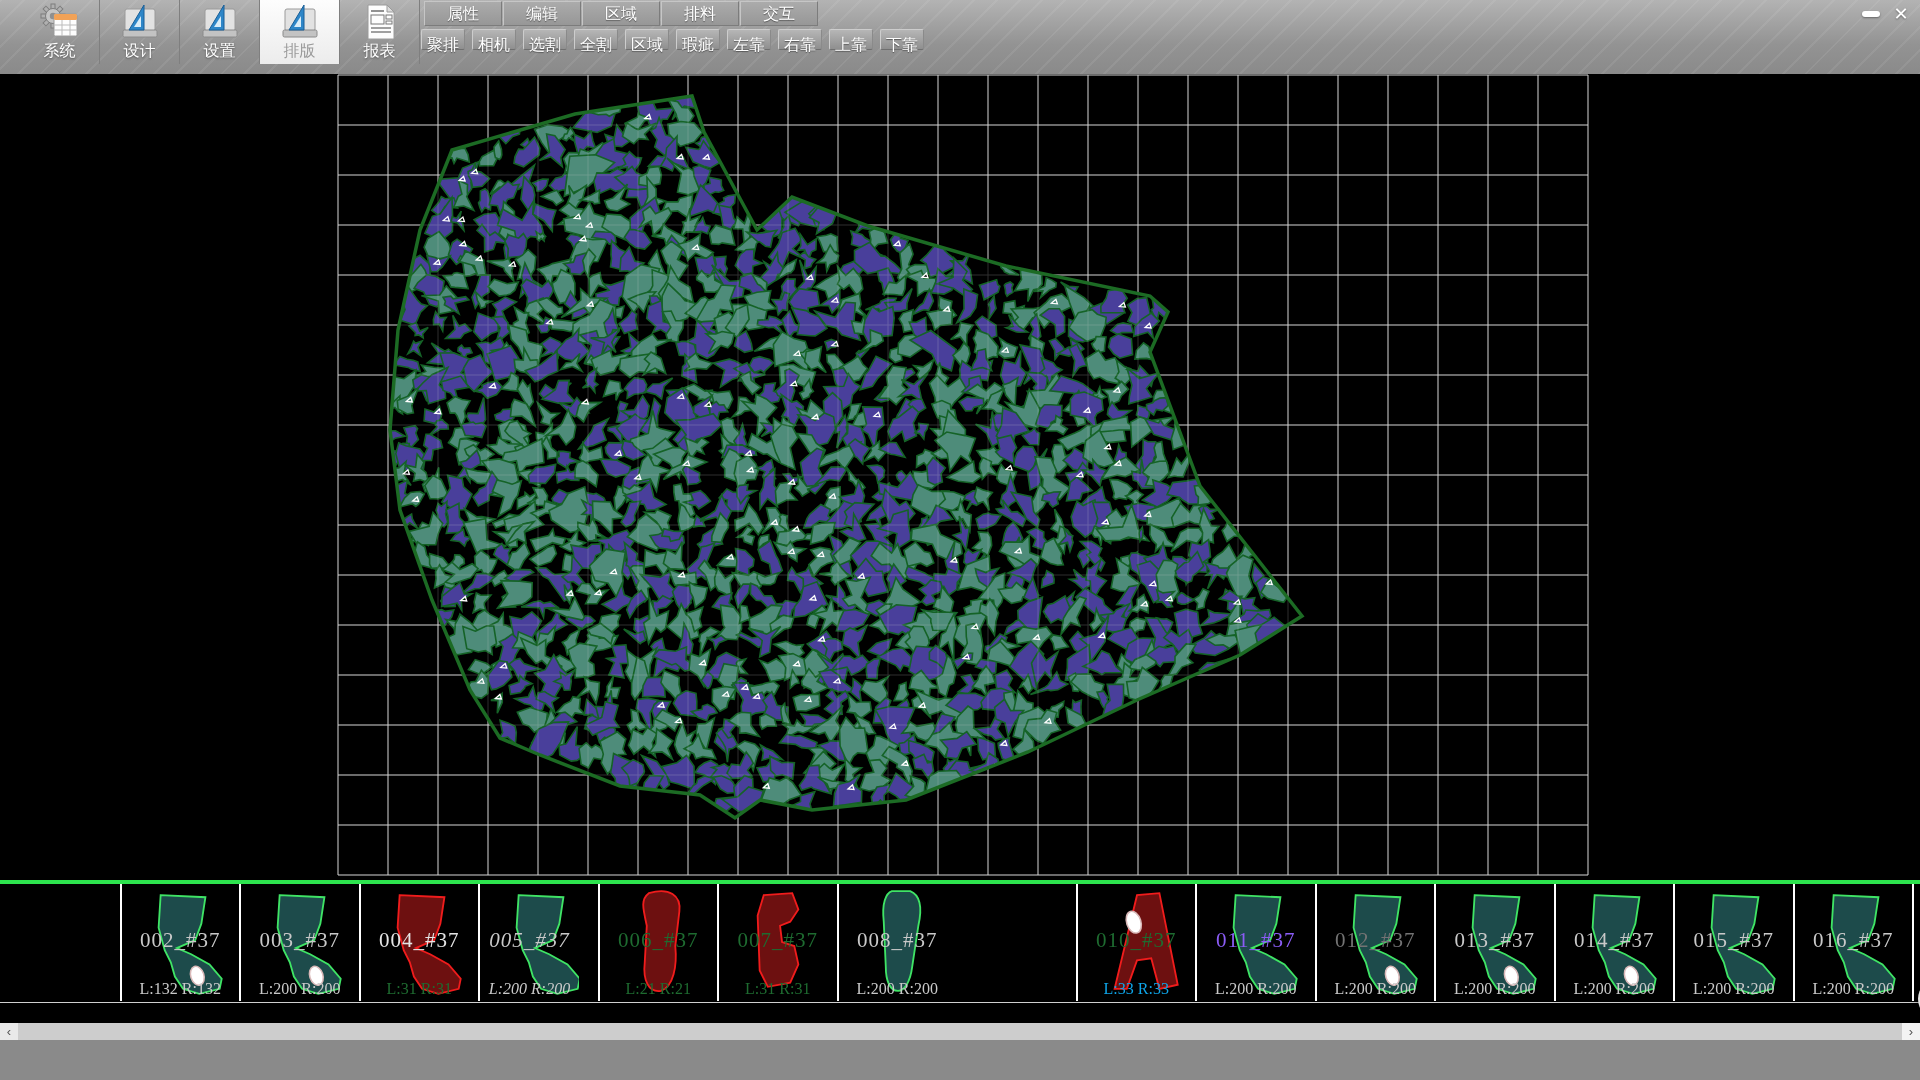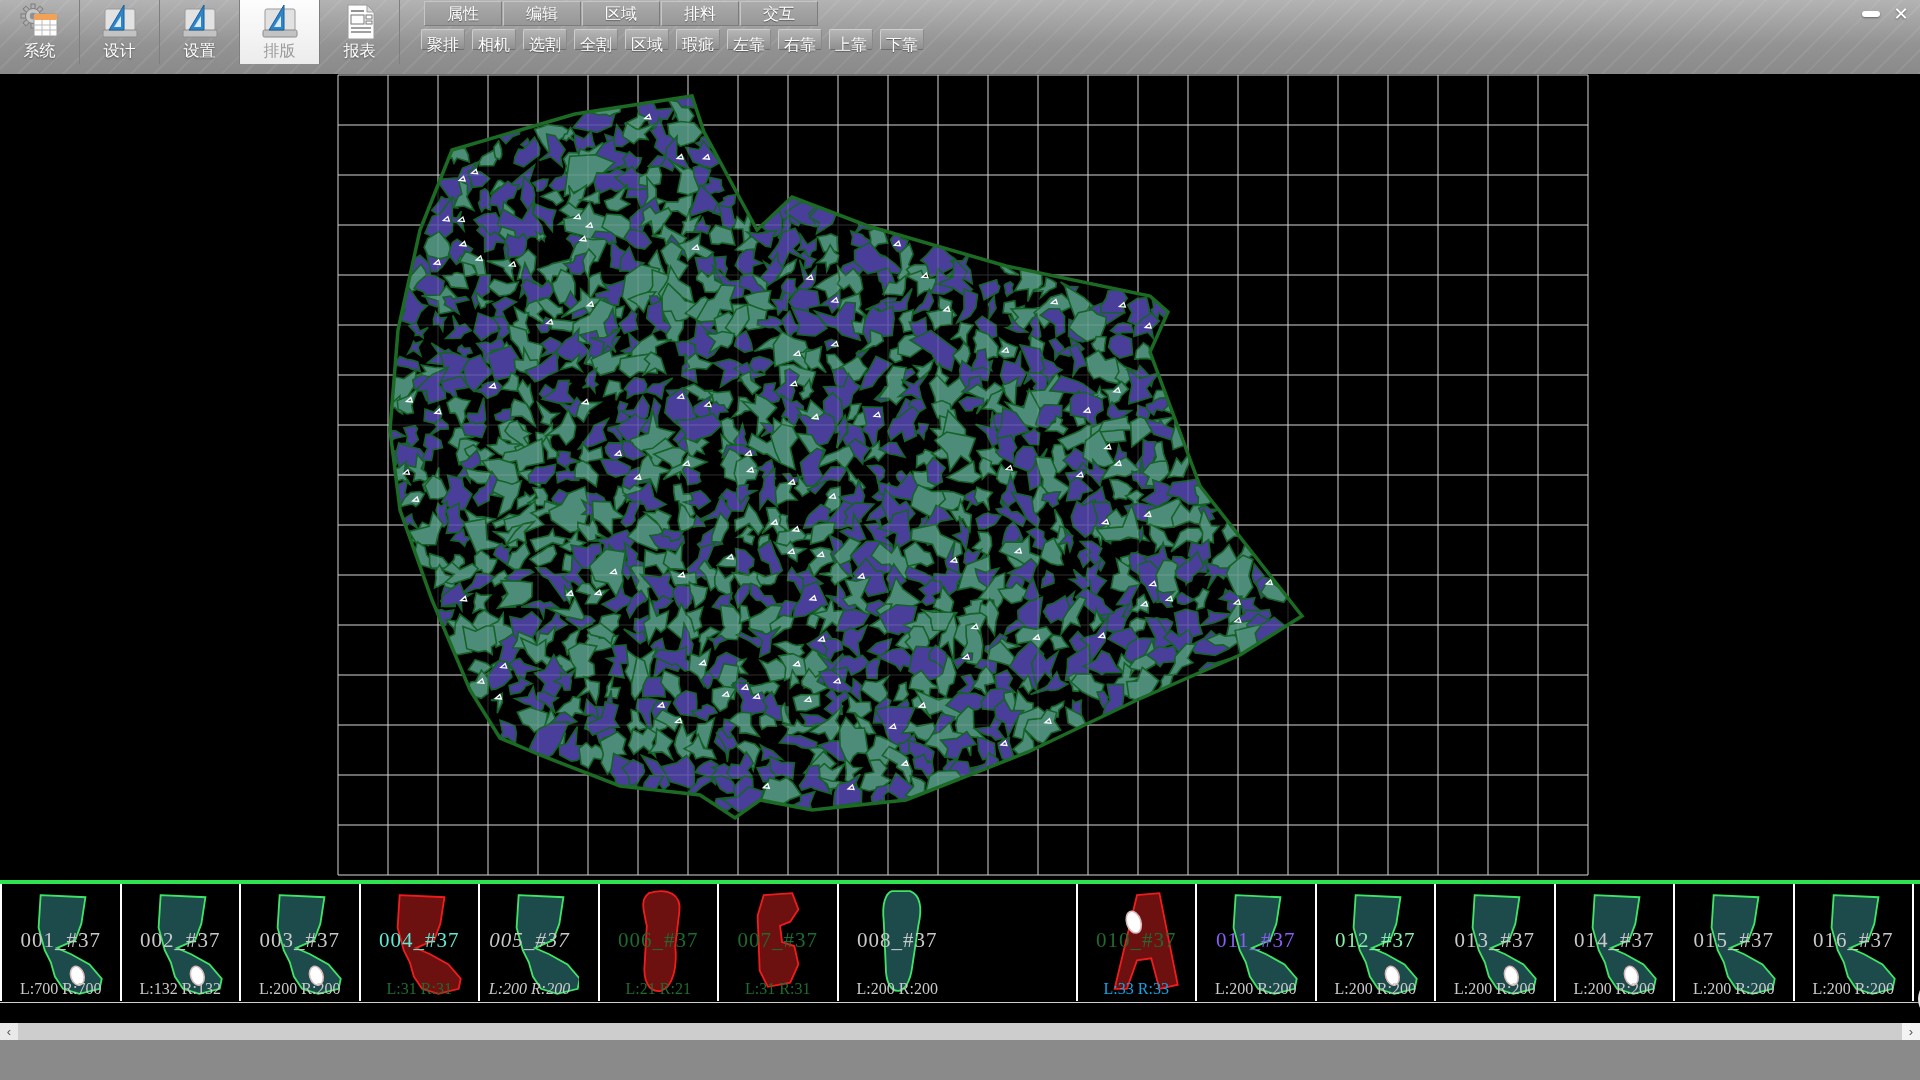--- a/index.html
+++ b/index.html
@@ -4,21 +4,21 @@
 <style>
   html,body{margin:0;padding:0;background:#000;}
   .app{position:relative;width:1920px;height:1080px;overflow:hidden;
        font-family:"Liberation Sans","DejaVu Sans",sans-serif;background:#000;}
 
   
   .toolbar{position:absolute;left:0;top:0;width:1920px;height:74px;
     background:linear-gradient(#b3b3b3,#939393 60%,#8a8a8a);}
   .toolbar::after{content:"";position:absolute;inset:0;
     background:repeating-linear-gradient(135deg,rgba(255,255,255,.07) 0 2px,rgba(0,0,0,0) 2px 16px);}
-  .bigbtns{position:absolute;left:0;top:0;height:64px;display:flex;z-index:3;}
+  .bigbtns{position:absolute;left:0;top:0;height:64px;display:flex;z-index:3;padding-left:20px;}
   .bigbtn{width:80px;height:64px;box-sizing:border-box;border-right:1px solid #7f7f7f;
     display:flex;flex-direction:column;align-items:center;justify-content:flex-start;cursor:default;}
   .bigbtn .ic{margin-top:2px;height:40px;display:flex;align-items:center;}
   .bigbtn .lbl{font-size:16px;color:#fff;text-shadow:0 1px 2px #555;line-height:18px;}
   .bigbtn.active{background:linear-gradient(#fdfdfd,#ececec);}
   .bigbtn.active .lbl{color:#9a9a9a;text-shadow:none;}
 
   .menurow{position:absolute;left:424px;top:1px;height:25px;display:flex;z-index:3;}
   .menubtn{width:78px;height:25px;box-sizing:border-box;margin-right:1px;
     background:linear-gradient(#ababab,#979797);
@@ -1337,49 +1337,41 @@
           <path d="M902.0,764.9 l4.5,-4 l1.5,4.5 z"></path>
           <path d="M989.8,768.5 l4.5,-4 l1.5,4.5 z"></path>
           <path d="M763.3,787.7 l4.5,-4 l1.5,4.5 z"></path>
           <path d="M848.0,788.9 l4.5,-4 l1.5,4.5 z"></path>
         </g>
         <polygon points="452,150 575,114 692,96 704,132 757,230 792,197 868,226 1006,266 1150,296 1168,312 1150,352 1200,486 1302,616 1240,655 1137,700 1028,752 906,800 812,810 760,800 735,818 700,795 620,786 540,755 500,738 470,690 432,600 400,510 390,430 398,330 420,230" fill="none" stroke="#1c6b24" stroke-width="3.5"></polygon>
       </svg>
   </div>
 
   <div class="thumbstrip">
-      <div class="thumbcell" style="left: 0px; width: 119.5px;">
-        <svg width="110" height="114" viewBox="0 0 100 112">
-          <path d="M30,10 L74,12 L70,38 L64,54 L46,62 L60,68 L78,78 L90,92 L88,102 L68,107 L52,102 L44,90 L40,76 L34,64 L28,42 Z" fill="#1d4b4b" stroke="#3fe465" stroke-width="1.8"></path>
-          <ellipse cx="63" cy="90" rx="6.5" ry="9.5" fill="#fff" stroke="#d9b8b8" stroke-width="1.5" transform="rotate(-18 62 80)"></ellipse>
-        </svg>
-        <div class="thumblabel" style="color: rgb(201, 201, 201);">001_#37</div>
-        <div class="thumbstats" style="color: rgb(201, 201, 201);">L:700 R:700</div>
-      </div>
       <div class="thumbcell" style="left: 119.5px; width: 119.5px;">
         <svg width="110" height="114" viewBox="0 0 100 112">
           <path d="M30,10 L74,12 L70,38 L64,54 L46,62 L60,68 L78,78 L90,92 L88,102 L68,107 L52,102 L44,90 L40,76 L34,64 L28,42 Z" fill="#1d4b4b" stroke="#3fe465" stroke-width="1.8"></path>
           <ellipse cx="63" cy="90" rx="6.5" ry="9.5" fill="#fff" stroke="#d9b8b8" stroke-width="1.5" transform="rotate(-18 62 80)"></ellipse>
         </svg>
         <div class="thumblabel" style="color: rgb(201, 201, 201);">002_#37</div>
         <div class="thumbstats" style="color: rgb(201, 201, 201);">L:132 R:132</div>
       </div>
       <div class="thumbcell" style="left: 239px; width: 119.5px;">
         <svg width="110" height="114" viewBox="0 0 100 112">
           <path d="M30,10 L74,12 L70,38 L64,54 L46,62 L60,68 L78,78 L90,92 L88,102 L68,107 L52,102 L44,90 L40,76 L34,64 L28,42 Z" fill="#1d4b4b" stroke="#3fe465" stroke-width="1.8"></path>
           <ellipse cx="63" cy="90" rx="6.5" ry="9.5" fill="#fff" stroke="#d9b8b8" stroke-width="1.5" transform="rotate(-18 62 80)"></ellipse>
         </svg>
         <div class="thumblabel" style="color: rgb(201, 201, 201);">003_#37</div>
         <div class="thumbstats" style="color: rgb(201, 201, 201);">L:200 R:200</div>
       </div>
       <div class="thumbcell" style="left: 358.5px; width: 119.5px;">
         <svg width="110" height="114" viewBox="0 0 100 112">
           <path d="M30,10 L74,12 L70,38 L64,54 L46,62 L60,68 L78,78 L90,92 L88,102 L68,107 L52,102 L44,90 L40,76 L34,64 L28,42 Z" fill="#6d1010" stroke="#f01c1c" stroke-width="1.8"></path>
         </svg>
-        <div class="thumblabel" style="color: #5eead4;">004_#37</div>
+        <div class="thumblabel" style="color: #e5e5e5;">004_#37</div>
         <div class="thumbstats" style="color: rgb(30, 107, 48);">L:31 R:31</div>
       </div>
       <div class="thumbcell" style="left: 478px; width: 101px; font-style: italic;">
         <svg width="110" height="114" viewBox="0 0 100 112">
           <path d="M30,10 L74,12 L70,38 L64,54 L46,62 L60,68 L78,78 L90,92 L88,102 L68,107 L52,102 L44,90 L40,76 L34,64 L28,42 Z" fill="#1d4b4b" stroke="#3fe465" stroke-width="1.8"></path>
         </svg>
         <div class="thumblabel" style="color: rgb(201, 201, 201);">005_#37</div>
         <div class="thumbstats" style="color: rgb(201, 201, 201);">L:200 R:200</div>
       </div>
       <div class="thumbcell" style="left: 597.5px; width: 119.5px;">
@@ -1416,21 +1408,21 @@
           <path d="M30,10 L74,12 L70,38 L64,54 L46,62 L60,68 L78,78 L90,92 L88,102 L68,107 L52,102 L44,90 L40,76 L34,64 L28,42 Z" fill="#1d4b4b" stroke="#3fe465" stroke-width="1.8"></path>
         </svg>
         <div class="thumblabel" style="color: #8b5cf6;">011_#37</div>
         <div class="thumbstats" style="color: rgb(201, 201, 201);">L:200 R:200</div>
       </div>
       <div class="thumbcell" style="left: 1314.5px; width: 119.5px;">
         <svg width="110" height="114" viewBox="0 0 100 112">
           <path d="M30,10 L74,12 L70,38 L64,54 L46,62 L60,68 L78,78 L90,92 L88,102 L68,107 L52,102 L44,90 L40,76 L34,64 L28,42 Z" fill="#1d4b4b" stroke="#3fe465" stroke-width="1.8"></path>
           <ellipse cx="63" cy="90" rx="6.5" ry="9.5" fill="#fff" stroke="#d9b8b8" stroke-width="1.5" transform="rotate(-18 62 80)"></ellipse>
         </svg>
-        <div class="thumblabel" style="color: #86efac;">012_#37</div>
+        <div class="thumblabel" style="color: #737373;">012_#37</div>
         <div class="thumbstats" style="color: rgb(201, 201, 201);">L:200 R:200</div>
       </div>
       <div class="thumbcell" style="left: 1434px; width: 119.5px;">
         <svg width="110" height="114" viewBox="0 0 100 112">
           <path d="M30,10 L74,12 L70,38 L64,54 L46,62 L60,68 L78,78 L90,92 L88,102 L68,107 L52,102 L44,90 L40,76 L34,64 L28,42 Z" fill="#1d4b4b" stroke="#3fe465" stroke-width="1.8"></path>
           <ellipse cx="63" cy="90" rx="6.5" ry="9.5" fill="#fff" stroke="#d9b8b8" stroke-width="1.5" transform="rotate(-18 62 80)"></ellipse>
         </svg>
         <div class="thumblabel" style="color: rgb(201, 201, 201);">013_#37</div>
         <div class="thumbstats" style="color: rgb(201, 201, 201);">L:200 R:200</div>
       </div>

